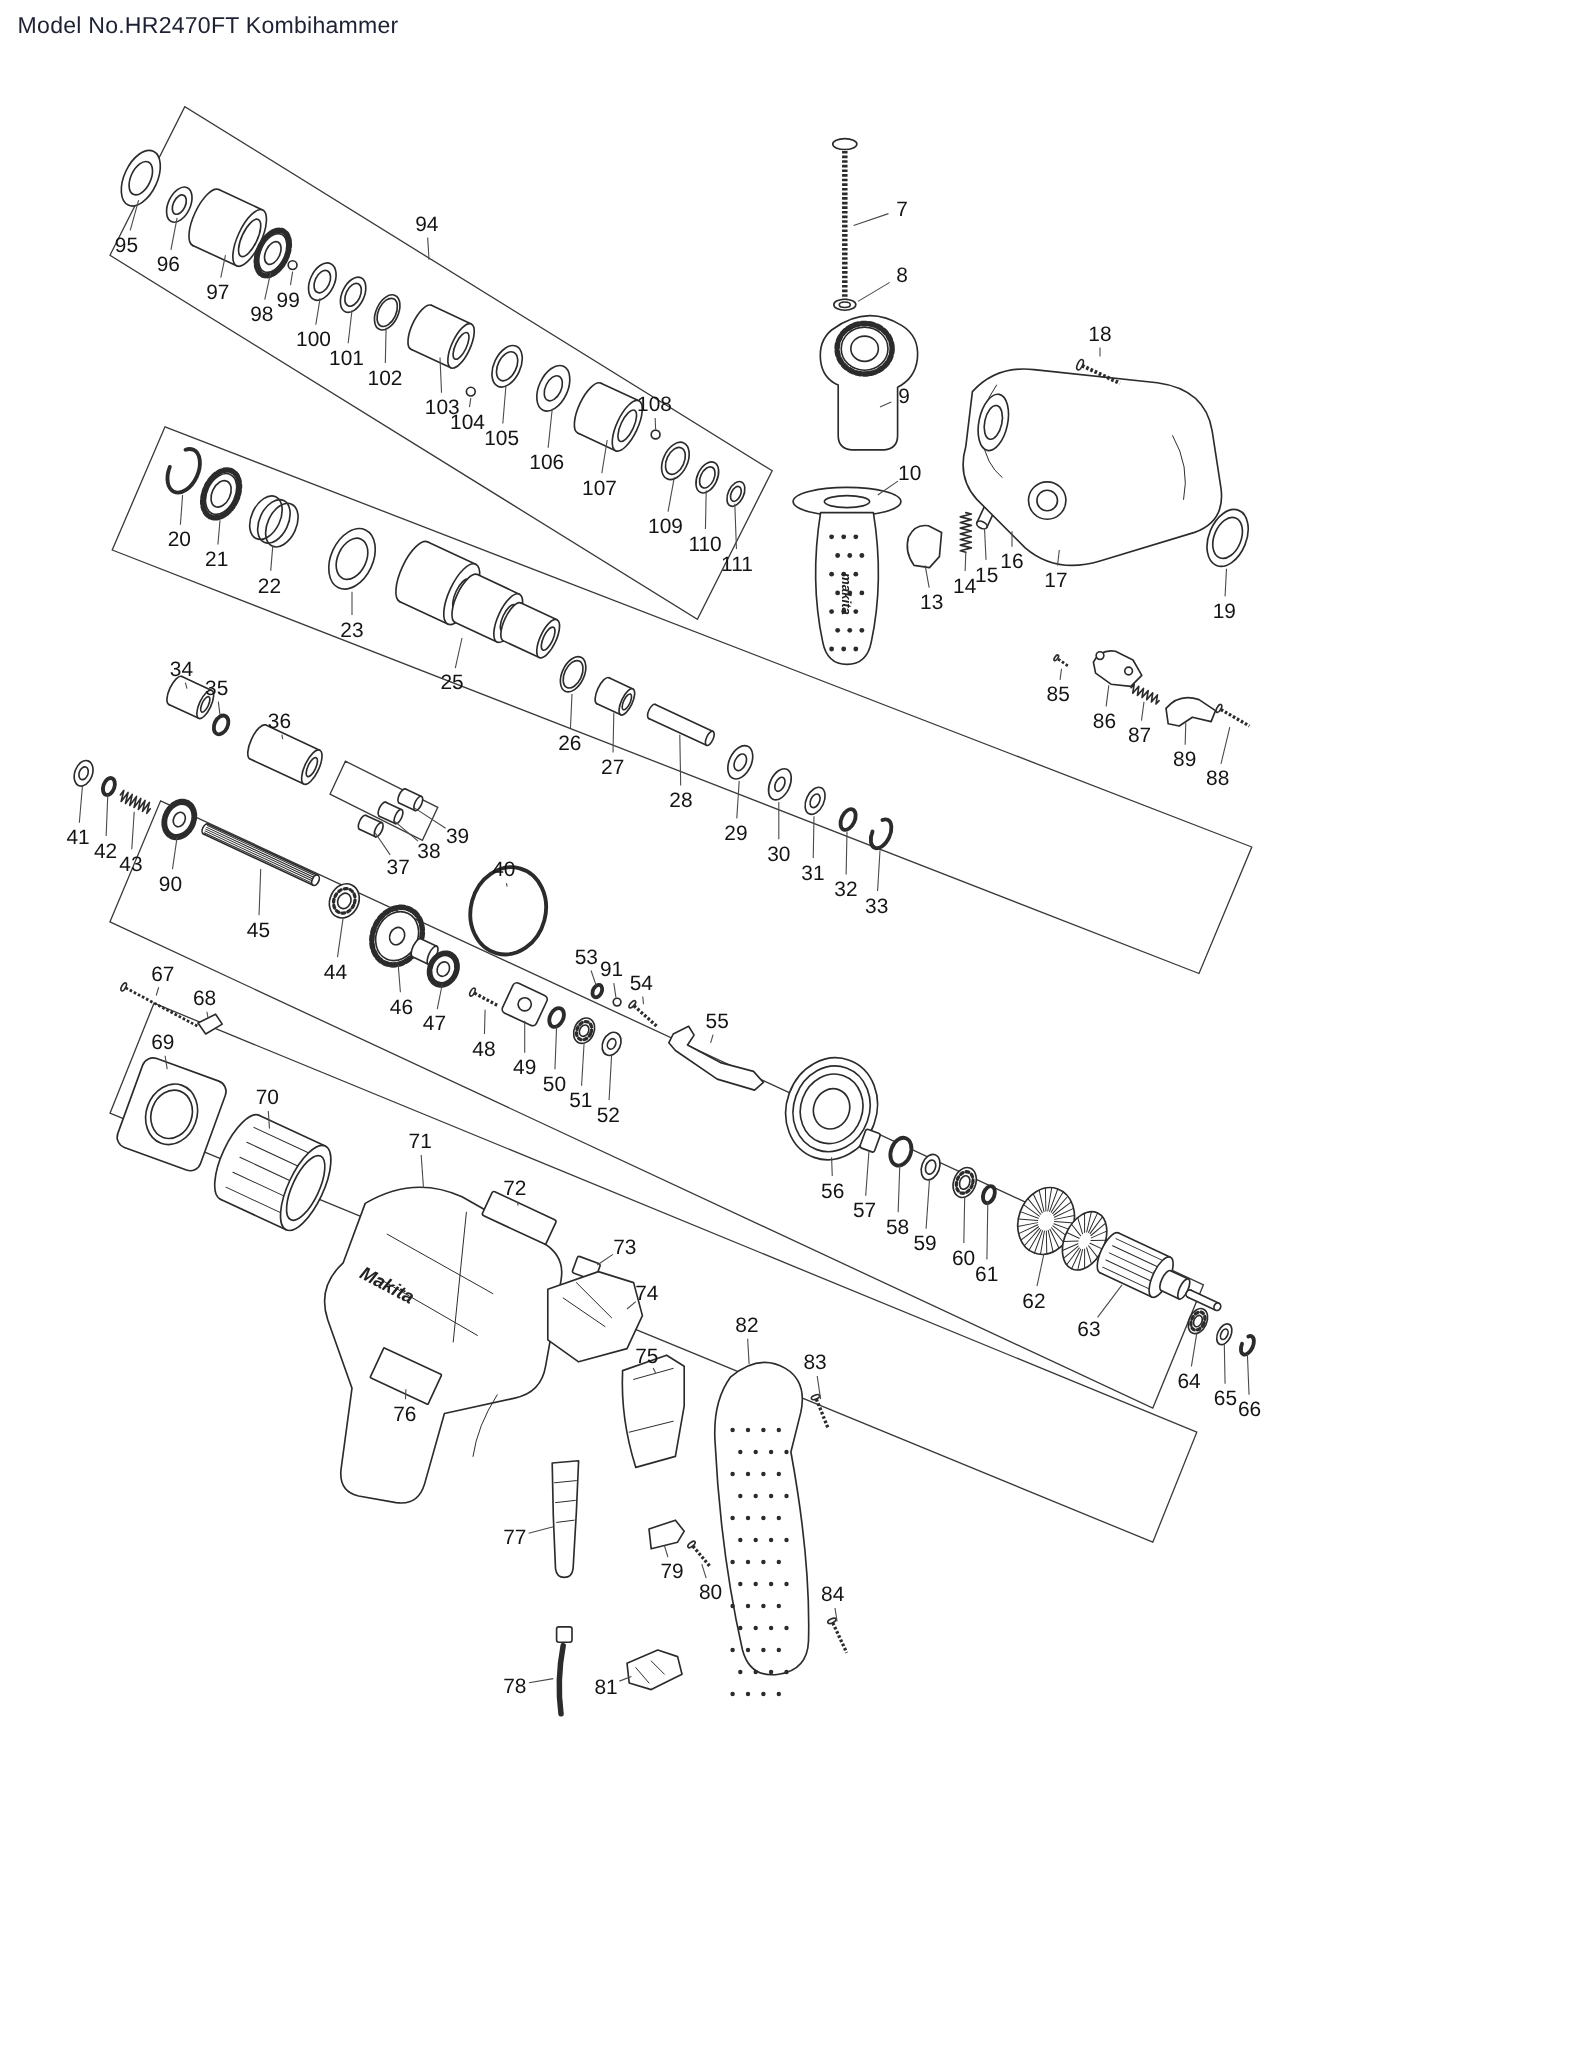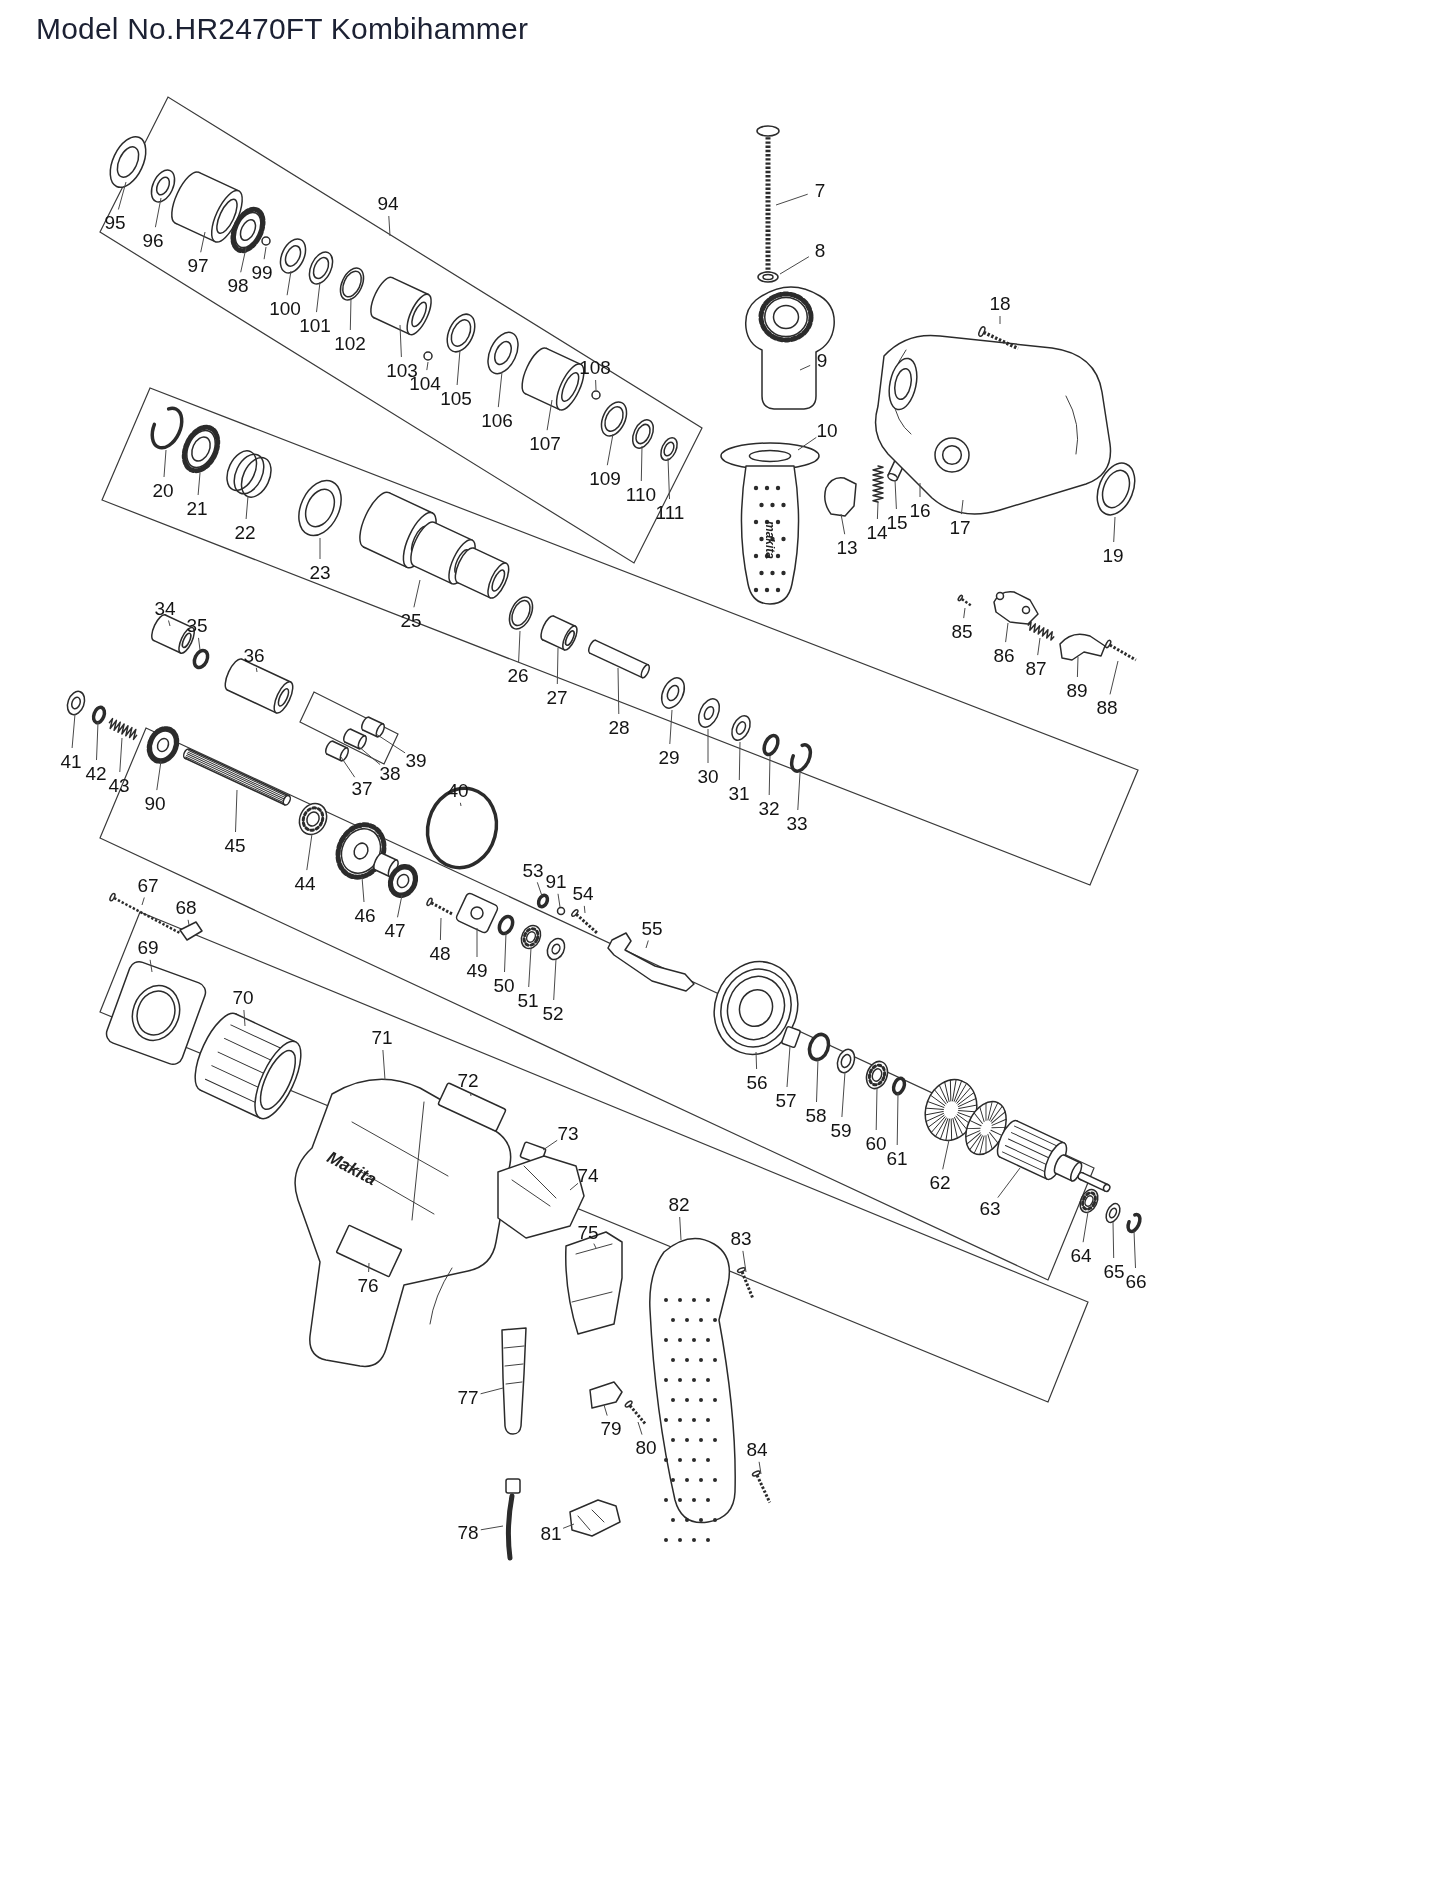--- a/index.html
+++ b/index.html
@@ -1,18 +1,18 @@
 <!DOCTYPE html>
 <html><head>
 <meta charset="utf-8">
 <style>
   html,body{margin:0;padding:0;}
   body{width:1445px;height:1882px;background:#ffffff;position:relative;overflow:hidden;
        font-family:"Liberation Sans",sans-serif;}
-  .page-title{position:absolute;left:36px;top:12px;font-size:30px;color:#1c2133;letter-spacing:.2px;text-align:center;}
+  .page-title{position:absolute;left:16px;top:12px;font-size:21px;color:#1c2133;letter-spacing:.2px;text-align:center;}
   #diagram-svg{position:absolute;left:0;top:0;}
   .ln{stroke:#2b2b2b;stroke-width:1.5;fill:#fff;stroke-linecap:round;stroke-linejoin:round;}
   .nf{fill:none;}
   .ns{stroke:none;}
   .wf{fill:#fff;}
   .df{fill:#2b2b2b;}
   .thin{stroke-width:0.9;}
   .thick{stroke-width:3.5;}
   .teeth{stroke-width:5;}
   .thread{stroke:#2b2b2b;fill:none;stroke-dasharray:2.4 1.8;}

